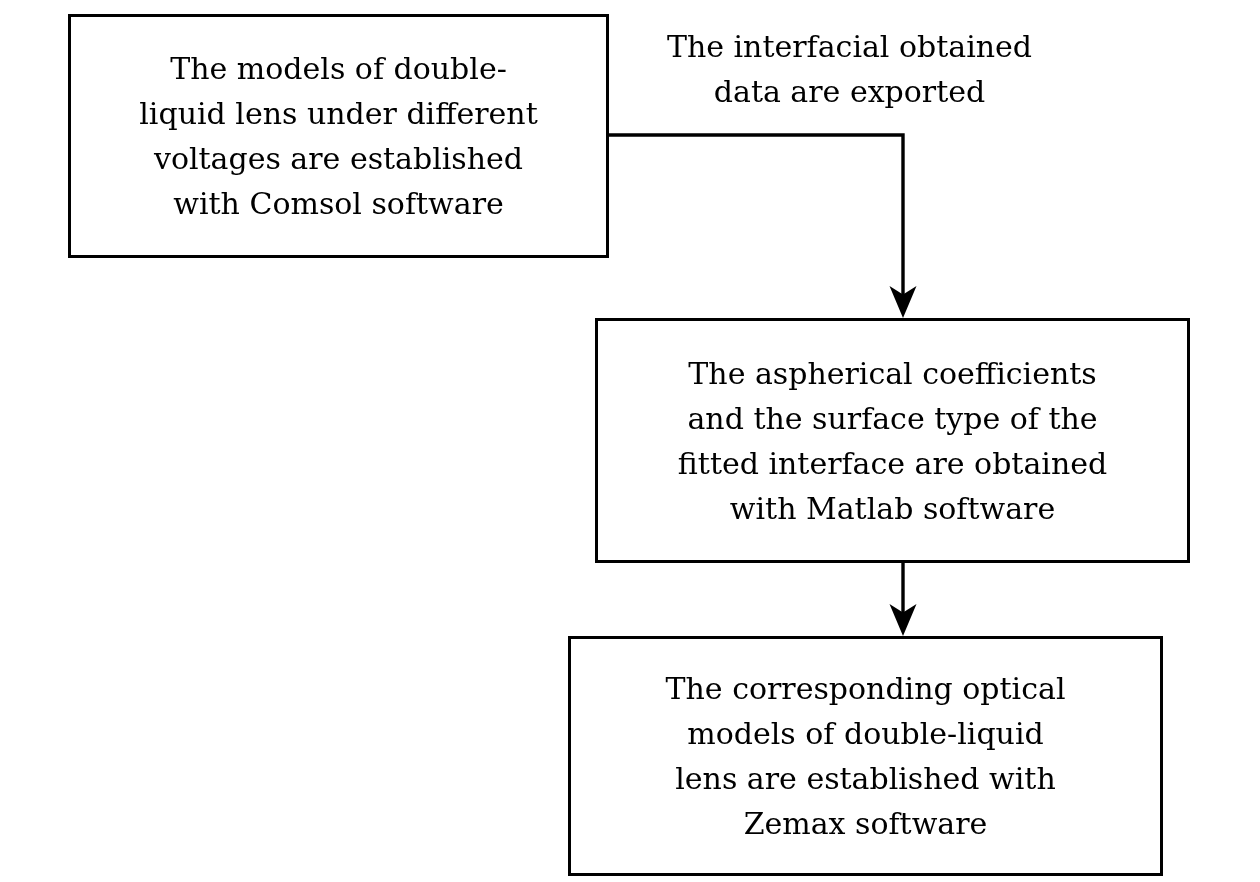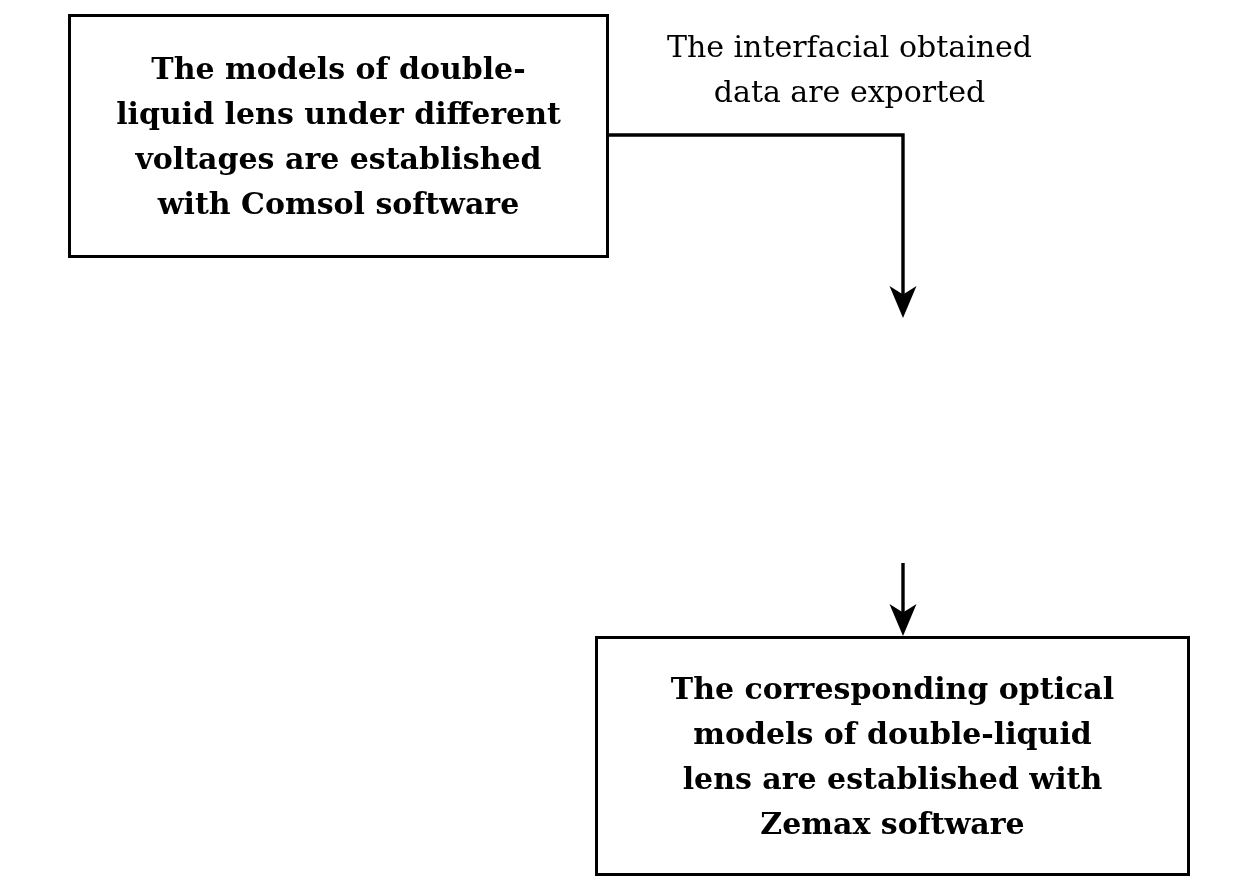--- a/index.html
+++ b/index.html
@@ -6,29 +6,28 @@
   * { margin:0; padding:0; box-sizing:border-box; }
   body { background:var(--bg-color); font-family:"DejaVu Serif","Liberation Serif",serif; }
   .canvas {
     position:relative; width:1260px; height:882px;
     background:var(--bg-color); color:var(--line-color); overflow:hidden;
   }
   .flow-box {
     position:absolute; border:3px solid var(--line-color);
     display:flex; align-items:center; justify-content:center;
     background:var(--bg-color);
-    font-weight:bold;
   }
   .flow-box .box-text, .edge-label {
     white-space:pre-line; text-align:center;
     font-size:30px; line-height:45px; color:var(--line-color);
   }
   .box-comsol { left:68px;  top:14px;  width:541px; height:244px; }
   .box-matlab { left:595px; top:318px; width:595px; height:245px; }
-  .box-zemax  { left:595px; top:636px; width:595px; height:240px; }
+  .box-zemax  { left:568px; top:636px; width:595px; height:240px; }
   .edge-label {
     position:absolute; left:597px; top:24px; width:505px;
   }
   .connector-layer {
     position:absolute; left:0; top:0; width:1260px; height:882px;
     pointer-events:none;
   }
   .connector-layer polyline, .connector-layer line {
     stroke:var(--line-color); stroke-width:3.4px; fill:none;
   }
@@ -42,20 +41,26 @@
   <div class="flow-box box-comsol">
     <div class="box-text">The models of double-
 liquid lens under different
 voltages are established
 with Comsol software</div>
   </div>
 
   <div class="edge-label">The interfacial obtained
 data are exported</div>
 
+  <div class="flow-box box-matlab">
+    <div class="box-text">The aspherical coefficients
+and the surface type of the
+fitted interface are obtained
+with Matlab software</div>
+  </div>
 
   <div class="flow-box box-zemax">
     <div class="box-text">The corresponding optical
 models of double-liquid
 lens are established with
 Zemax software</div>
   </div>
 
   <svg class="connector-layer" width="1260" height="882" viewBox="0 0 1260 882" xmlns="http://www.w3.org/2000/svg">
 

